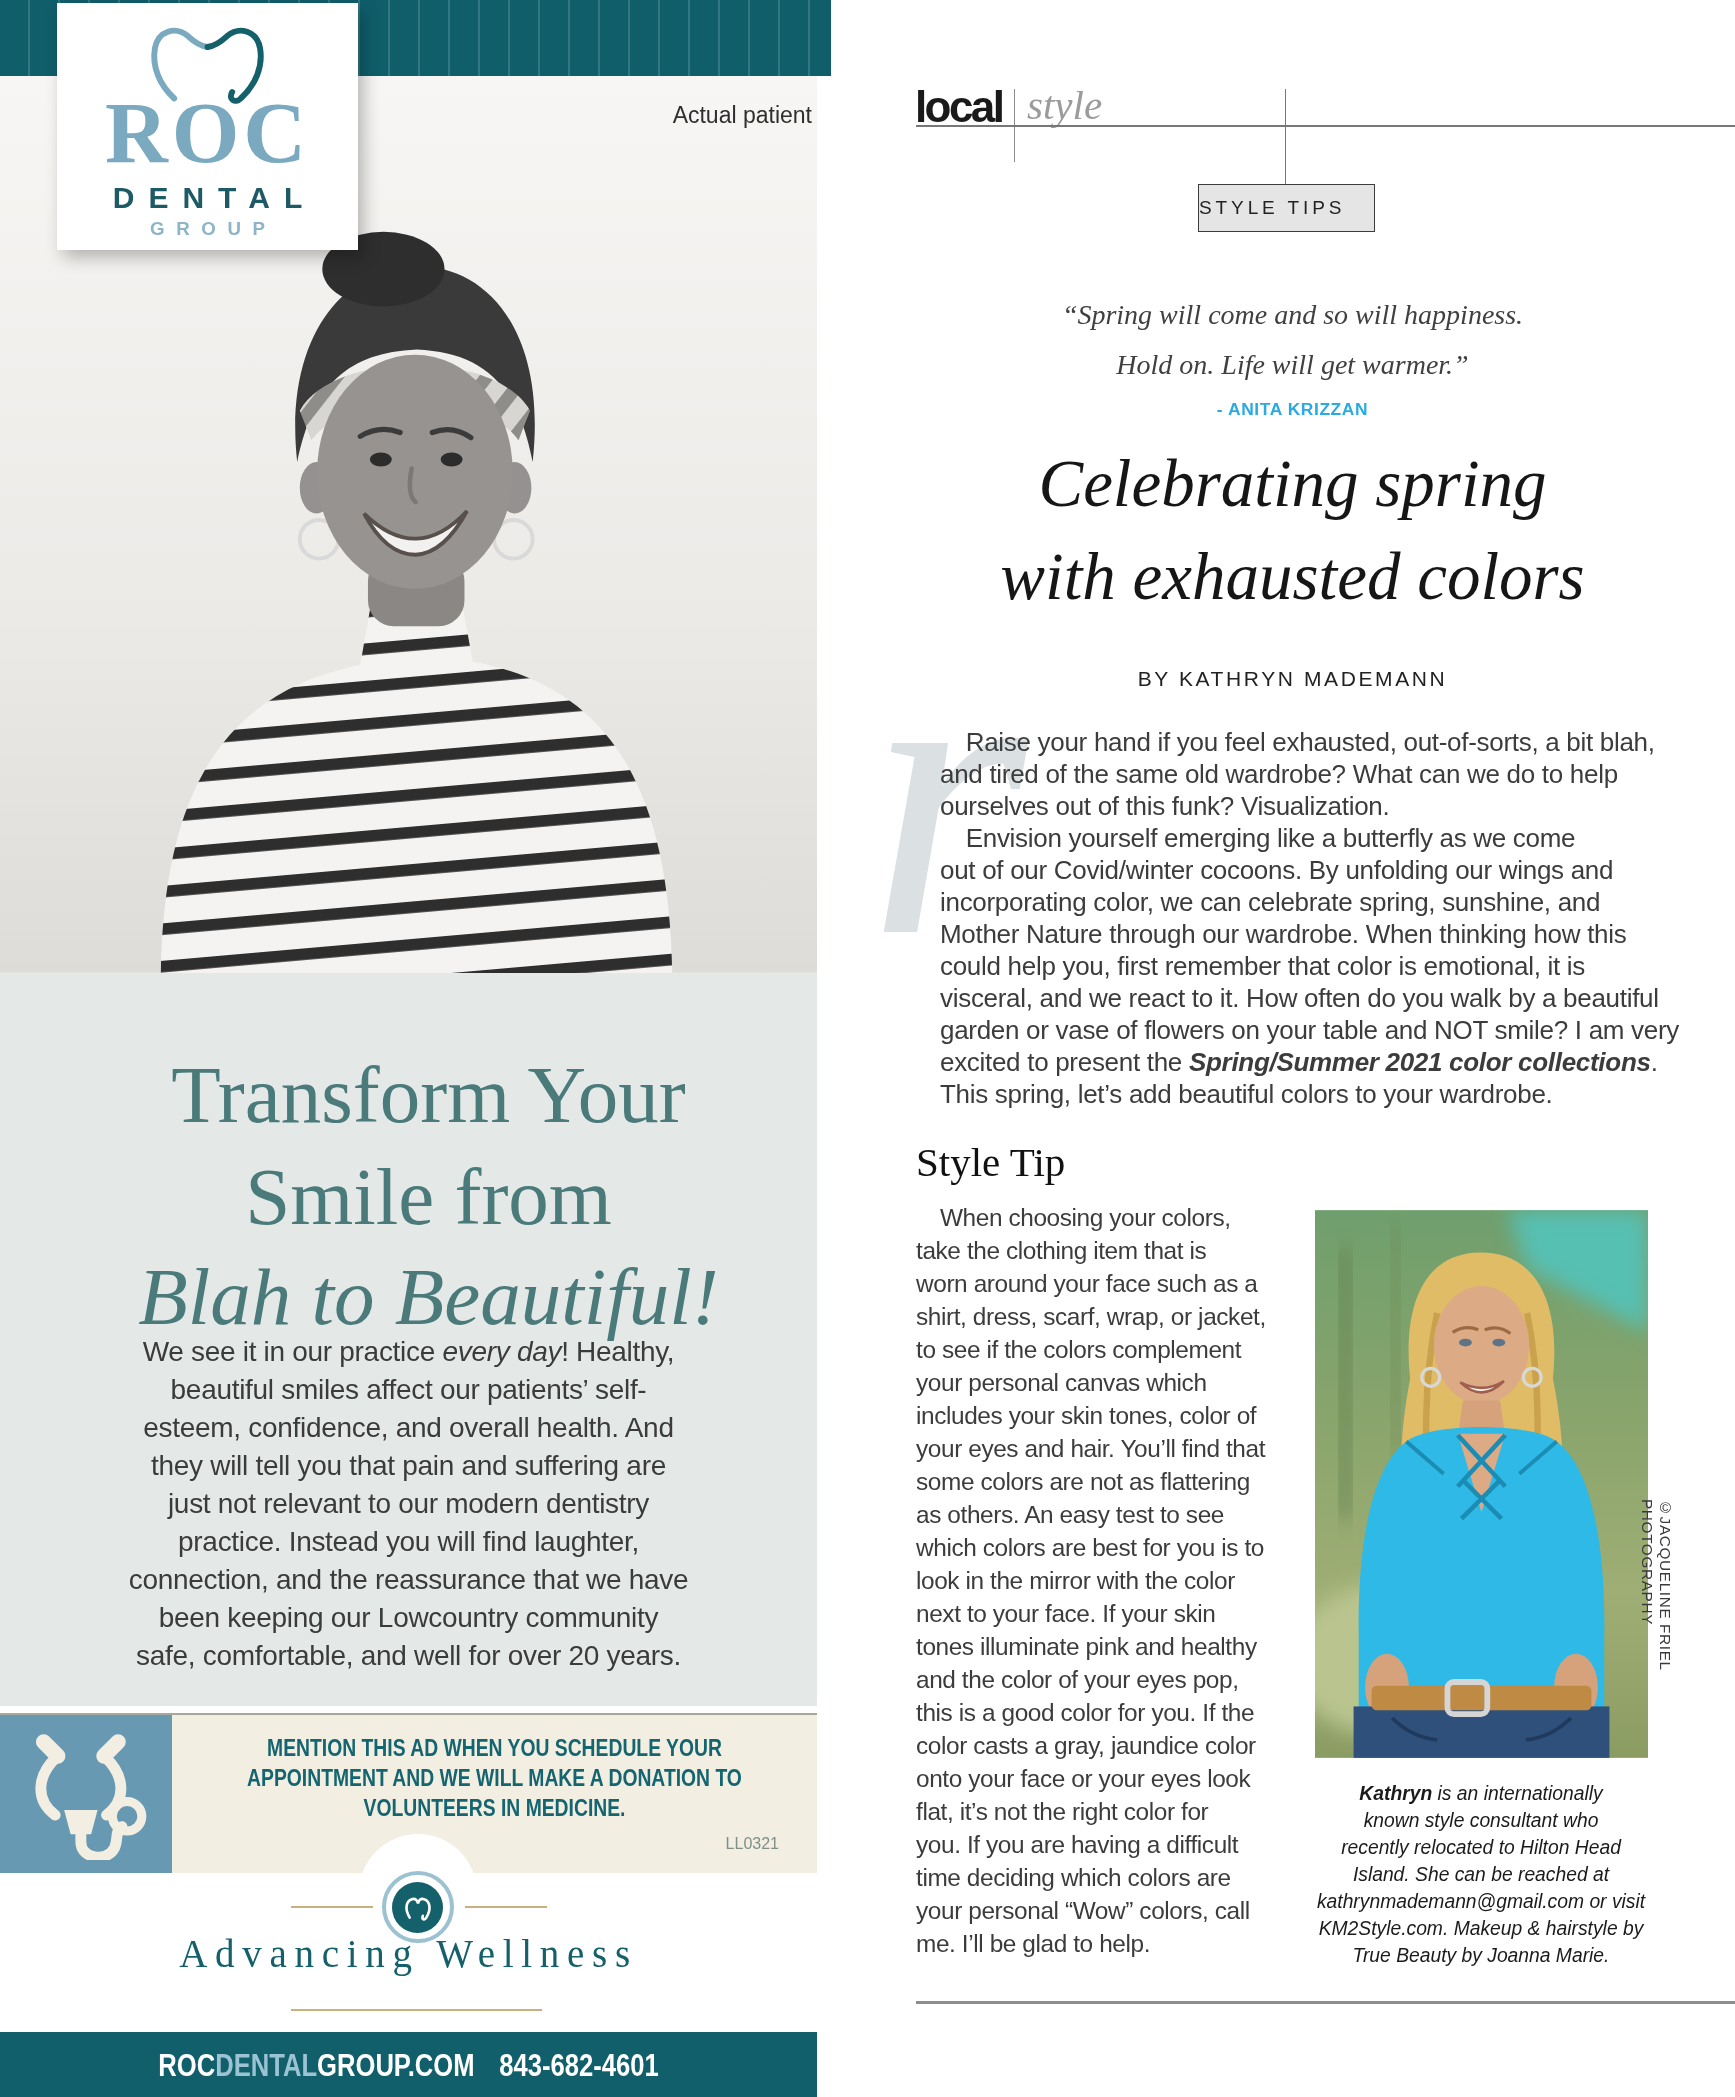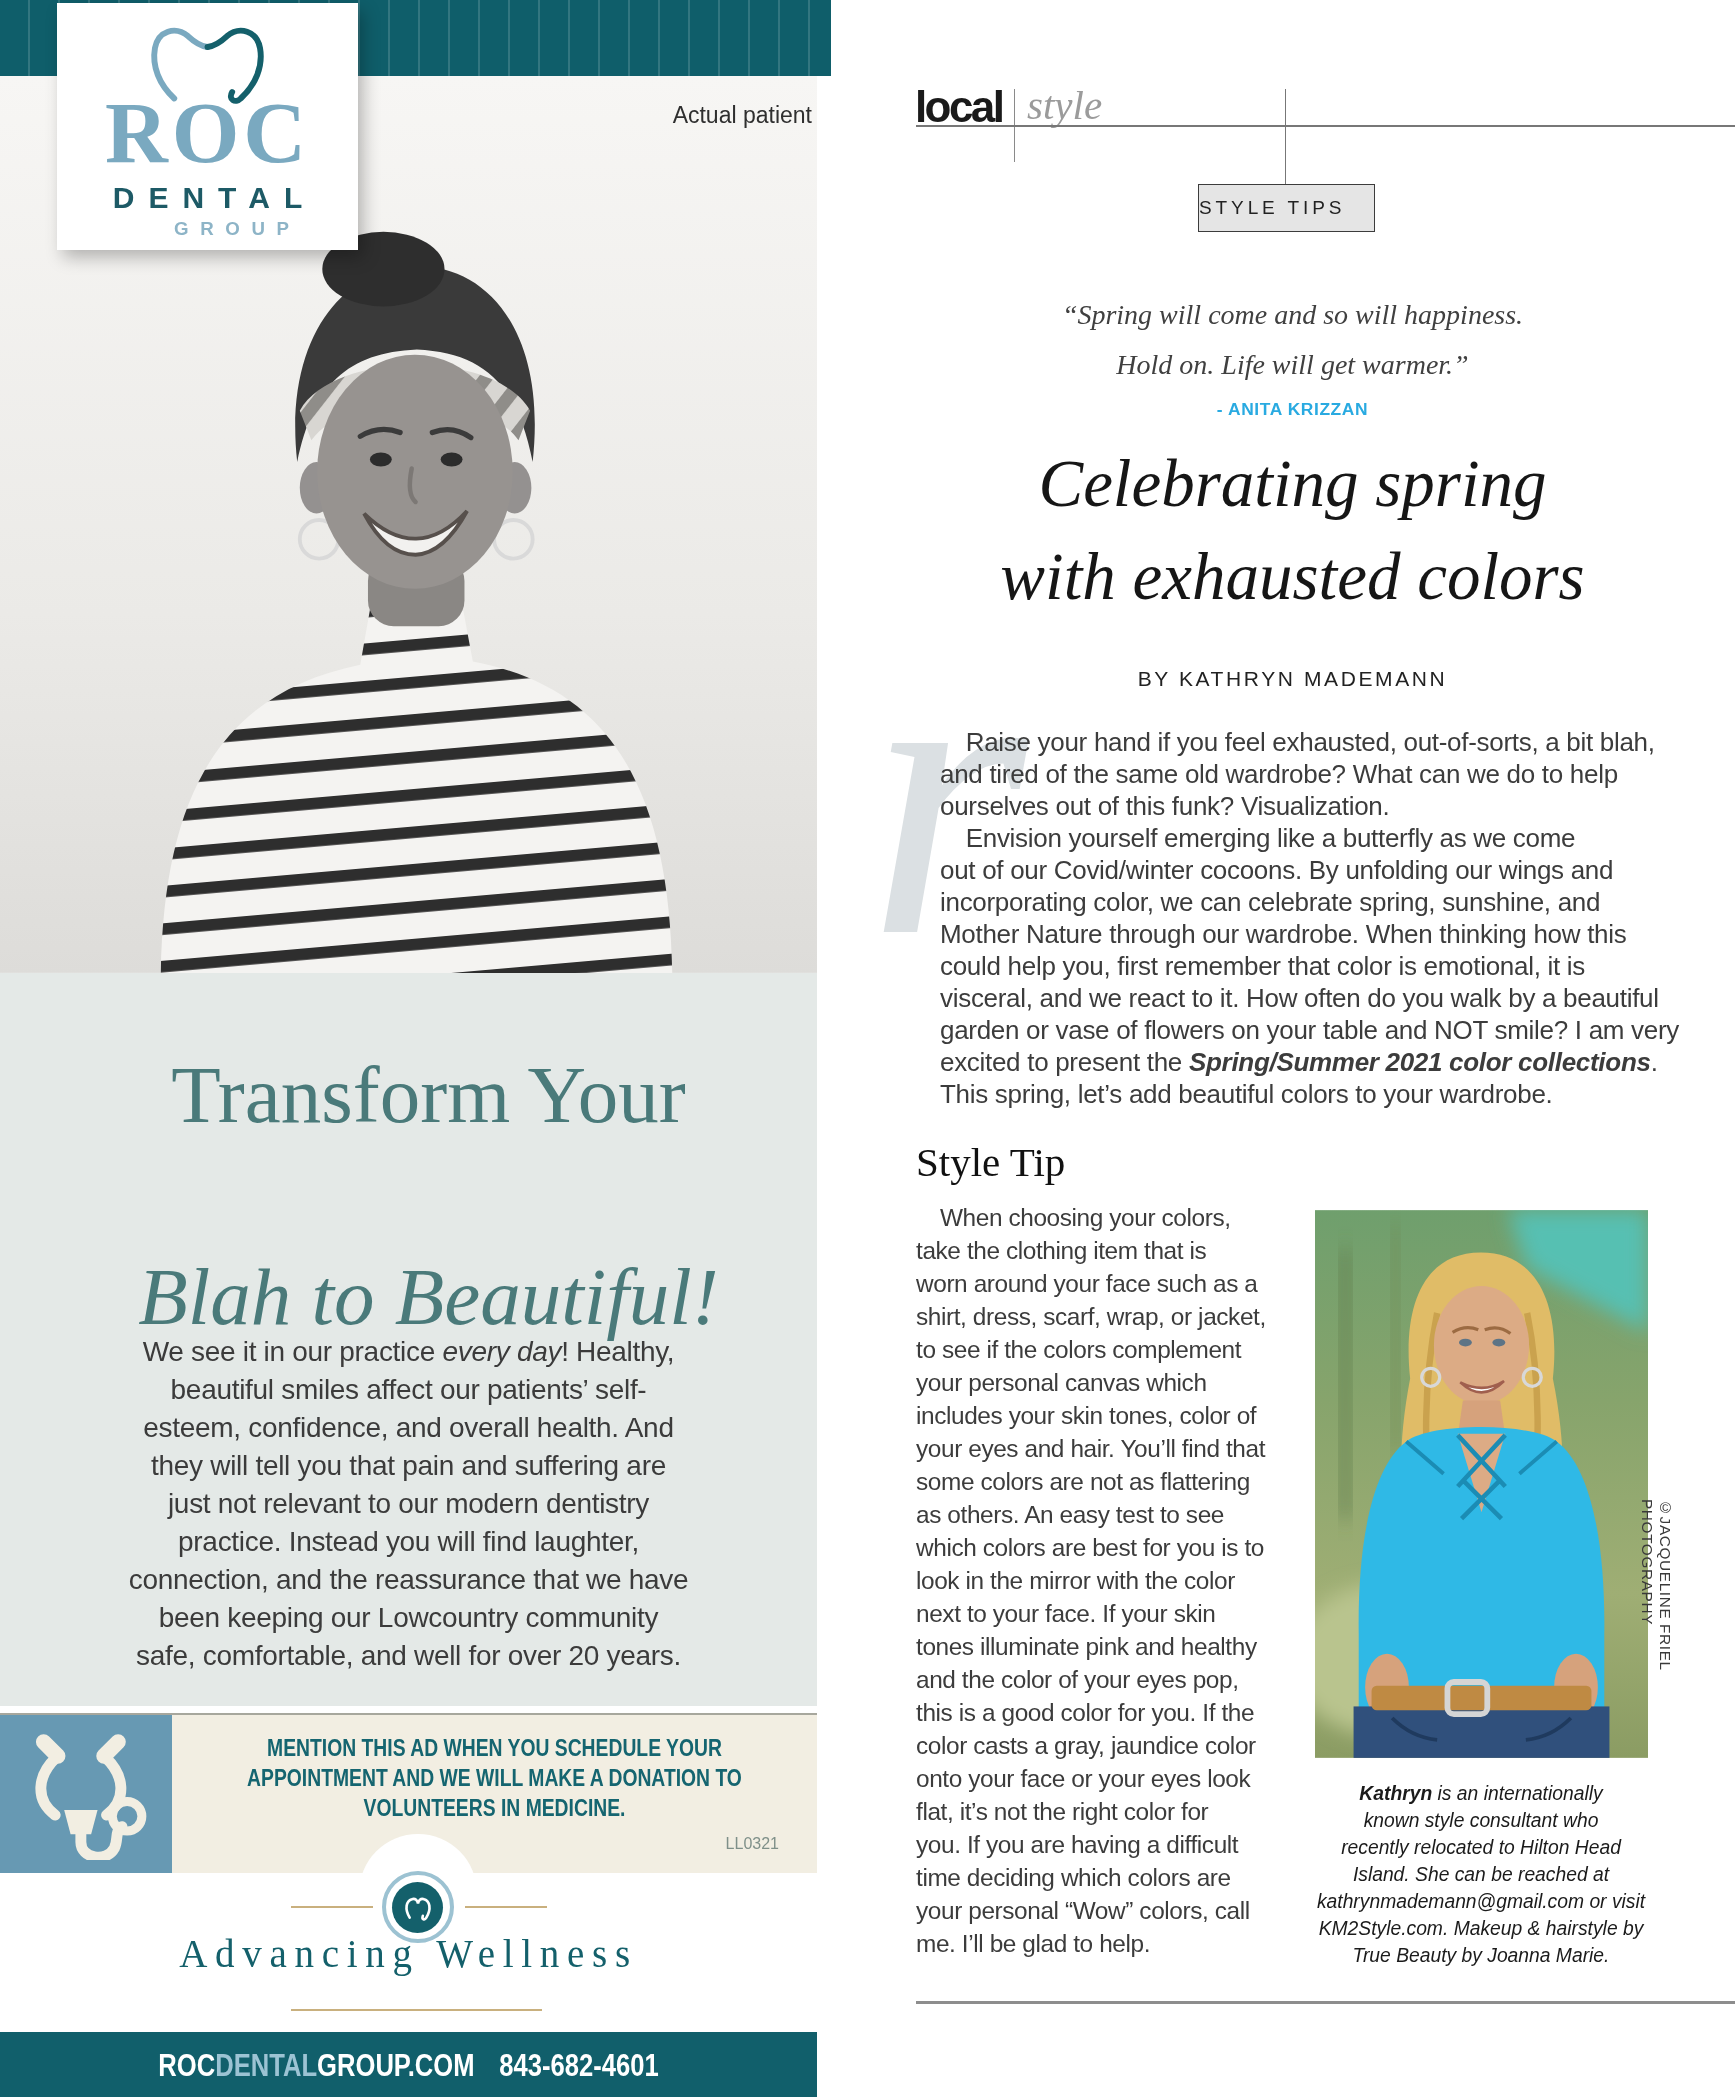--- a/index.html
+++ b/index.html
@@ -11,21 +11,21 @@
   
   .teal-band{left:0;top:0;width:831px;height:76px;background:#0f5e6a;
     background-image:repeating-linear-gradient(90deg,rgba(255,255,255,0) 0 28px,rgba(255,255,255,.15) 28px 30px);}
   .logo-box{left:57px;top:2.6px;width:301px;height:247px;background:#ffffff;
     box-shadow:6.4px 7.7px 16.7px rgba(0,0,0,.28);z-index:5;}
   .logo-roc{left:0;top:91px;width:301px;text-align:center;font-family:"Liberation Serif",serif;
     font-weight:bold;font-size:87px;line-height:77px;color:#7aa9c0;letter-spacing:3.9px;}
   .logo-dental{left:0;top:178px;width:301px;text-align:center;font-weight:bold;font-size:30px;
     color:#1d5a66;letter-spacing:14px;text-indent:14px;}
   .logo-group{left:0;top:215px;width:301px;text-align:center;font-weight:bold;font-size:18.7px;
-    color:#8db4c7;letter-spacing:11.6px;text-indent:11.6px;padding-left:24px;}
+    color:#8db4c7;letter-spacing:11.6px;text-indent:11.6px;}
   .actual-patient{left:616px;top:102px;width:196px;text-align:right;font-size:23px;color:#2f2f2f;}
   .light-section{left:0;top:973px;width:817px;height:733px;background:#e4e9e7;}
   .ad-h{left:0;width:817px;text-align:center;color:#4a7a7a;font-family:"Liberation Serif",serif;
     font-size:81px;line-height:97px;padding-left:20px;}
   .ad-body{left:48px;top:1333px;width:721px;text-align:center;font-size:28px;line-height:38px;
     color:#3b3b3b;letter-spacing:-0.3px;}
   .promo-line{left:0;top:1713px;width:817px;height:1.9px;background:#a7a79d;}
   .promo-blue{left:0;top:1715px;width:172px;height:158px;background:#6799b3;}
   .promo-cream{left:172px;top:1715px;width:645px;height:158px;background:#f2eee2;}
   .promo-text{left:172px;top:1733px;width:645px;text-align:center;font-weight:bold;font-size:23px;
@@ -134,20 +134,21 @@
     </svg>
     <div class="abs logo-roc" style="left:0;top:91px;">ROC</div>
     <div class="abs logo-dental">DENTAL</div>
     <div class="abs logo-group">GROUP</div>
   </div>
 
   <div class="abs actual-patient">Actual patient</div>
 
   <div class="abs light-section"></div>
   <div class="abs ad-h" style="top:1047px;">Transform Your</div>
+  <div class="abs ad-h" style="top:1149px;">Smile from</div>
   <div class="abs ad-h" style="top:1249px;font-style:italic;">Blah to Beautiful!</div>
   <div class="abs ad-body pre"><span>We see it in our practice </span><span style="font-style:italic;">every day</span><span>! Healthy,
 beautiful smiles affect our patients’ self-
 esteem, confidence, and overall health. And
 they will tell you that pain and suffering are
 just not relevant to our modern dentistry
 practice. Instead you will find laughter,
 connection, and the reassurance that we have
 been keeping our Lowcountry community
 safe, comfortable, and well for over 20 years.</span></div>

